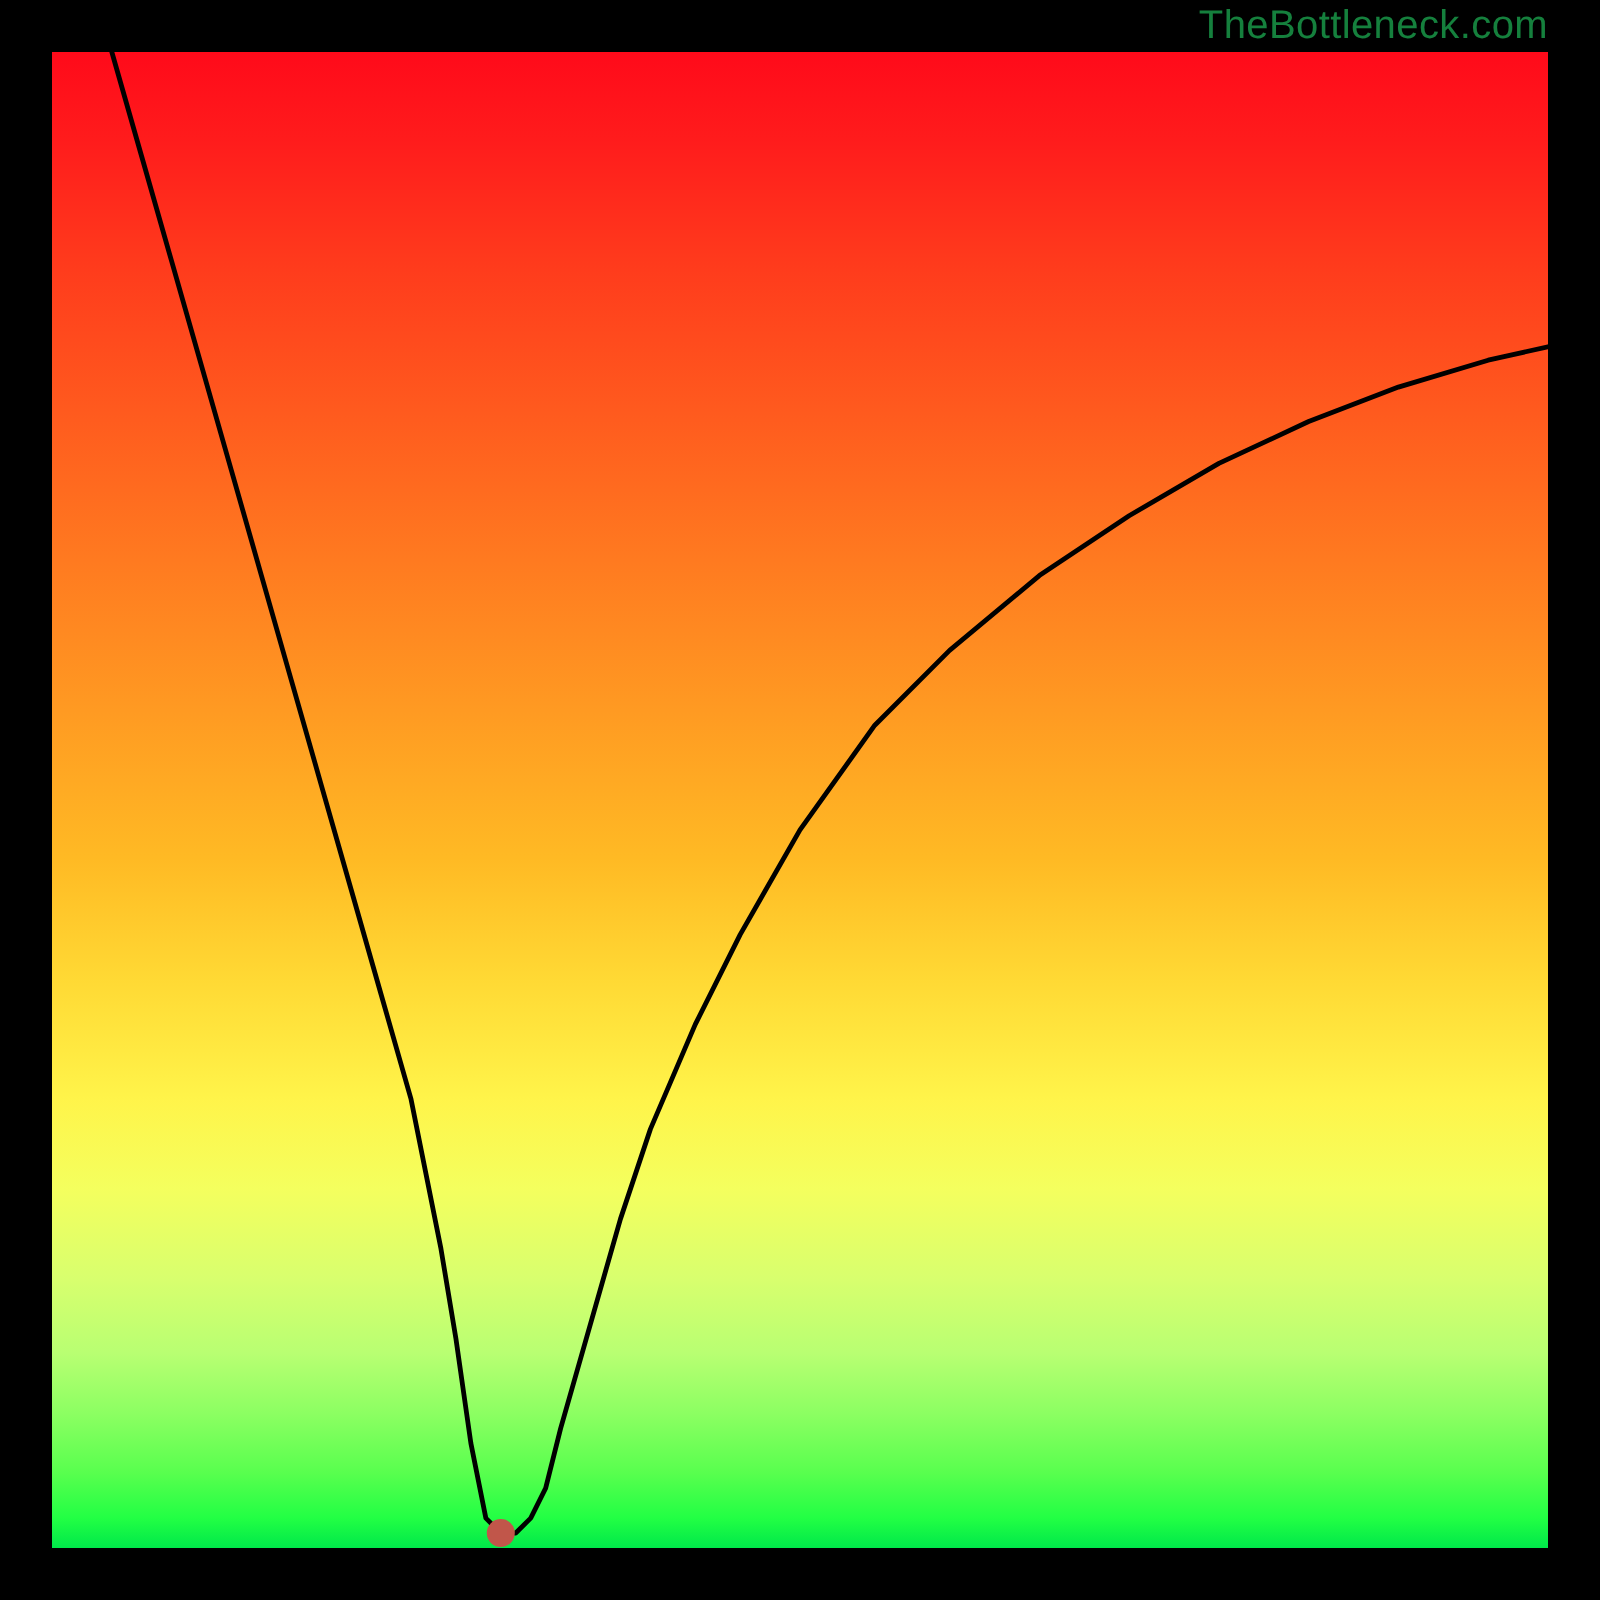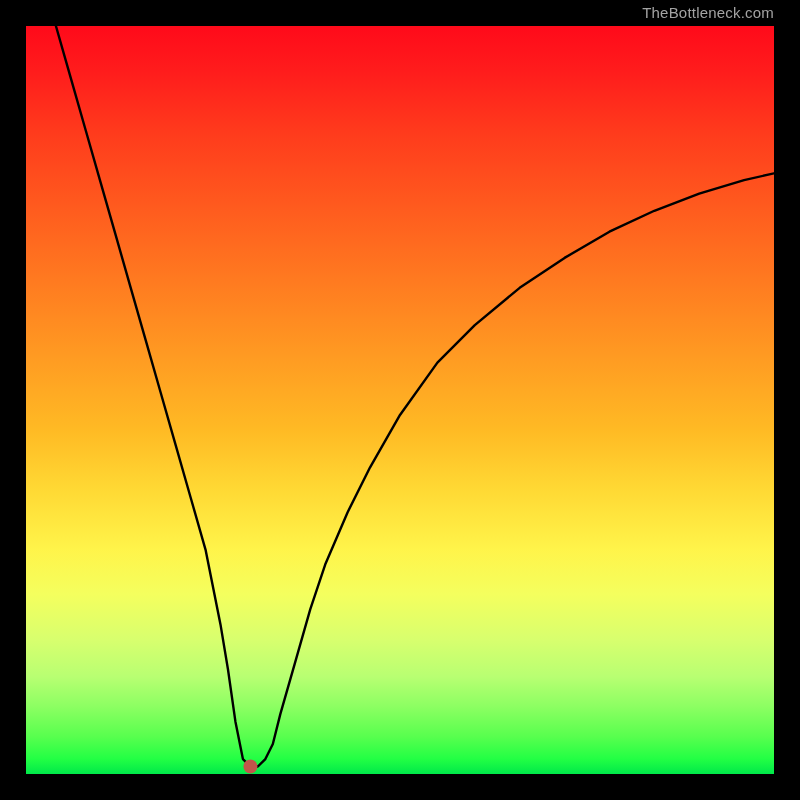--- a/index.html
+++ b/index.html
@@ -62,22 +62,22 @@
   .marker {
     fill: #c1564a;
     stroke: none;
   }
   .watermark {
     position: absolute;
     top: 0;
     right: 26px;
     height: 26px;
     line-height: 26px;
-    color: #a3a3a3;
-    font-size: 15px;
+    color: #15803d;
+    font-size: 20px;
     font-weight: 500;
     letter-spacing: 0.2px;
     user-select: none;
   }
 </style>
 </head>
 <body>
 
 <div class="frame">
   <div class="watermark">TheBottleneck.com</div>

